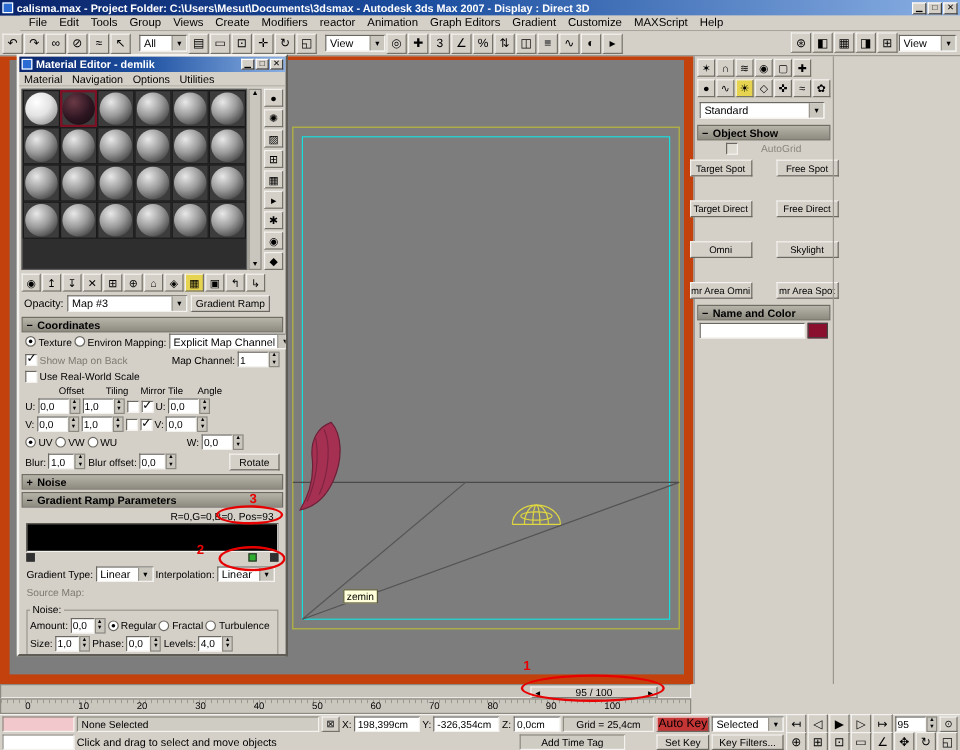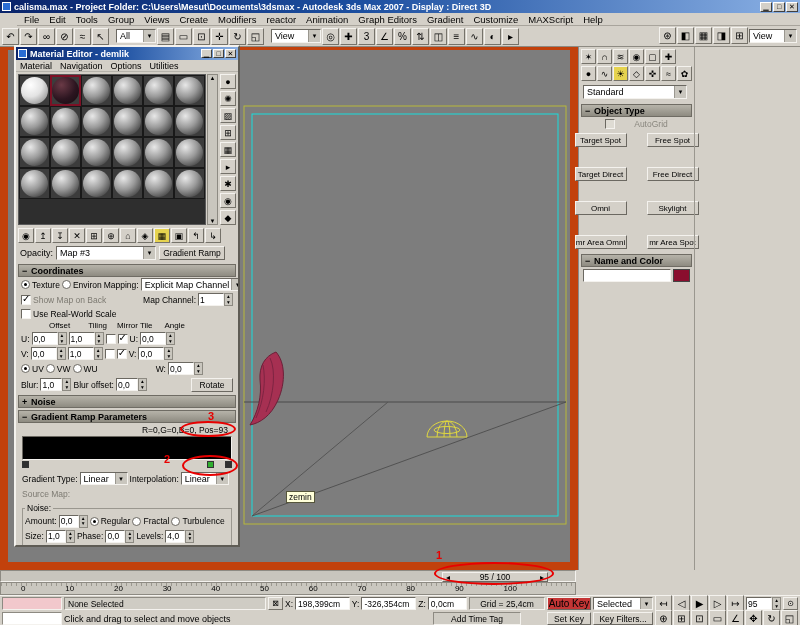--- a/index.html
+++ b/index.html
@@ -234,21 +234,21 @@
           <div class="tbtn sm">◇</div>
           <div class="tbtn sm">✜</div>
           <div class="tbtn sm">≈</div>
           <div class="tbtn sm">✿</div>
         </div>
       <div class="dd cpdd">
           <span>Standard</span>
         </div>
       <div class="rollhdr">
           <span class="sign">−</span>
-          <span>Object Type</span>
+          <span>Object Show</span>
         </div>
       <div class="agrow">
         <span class="chk gray"></span>
         <span class="lab">AutoGrid</span>
       </div>
       <div class="cpbtns">
           <div class="cpbtn">Target Spot</div>
           <div class="cpbtn">Free Spot</div>
           <div class="cpbtn">Target Direct</div>
           <div class="cpbtn">Free Direct</div>

